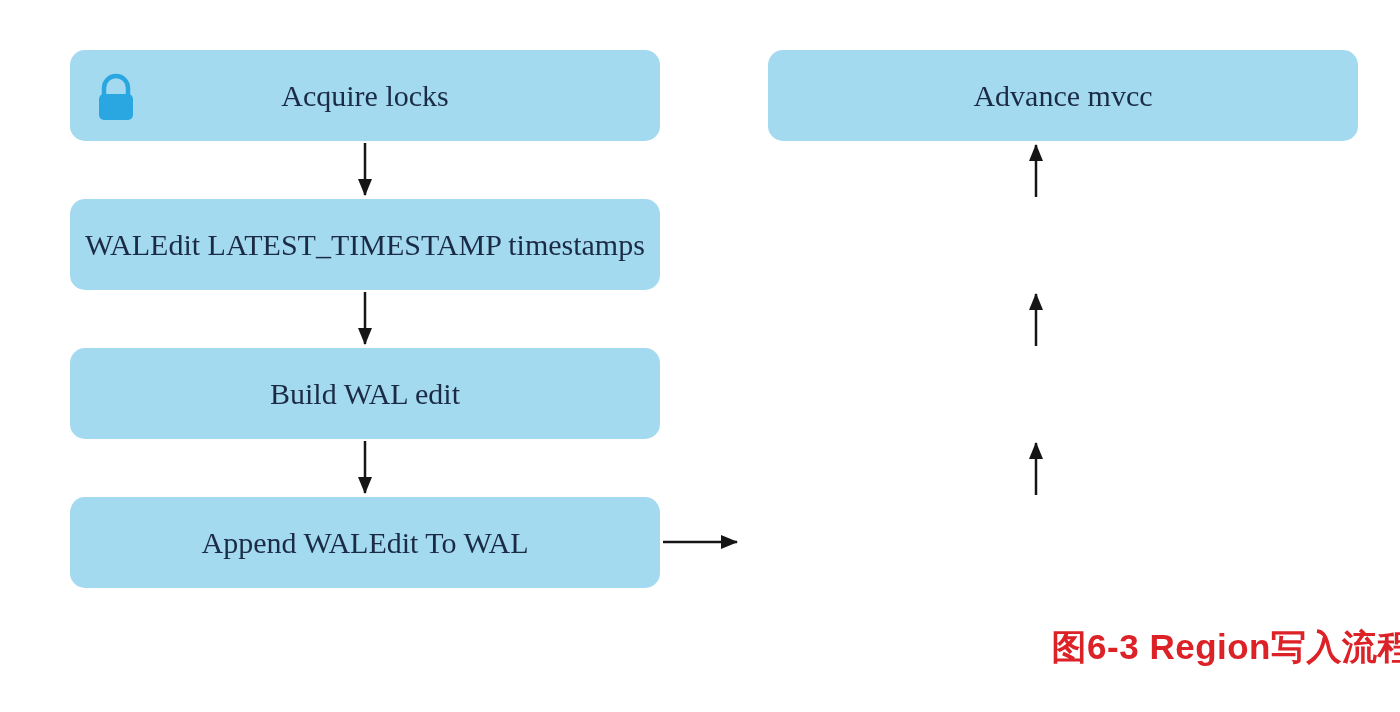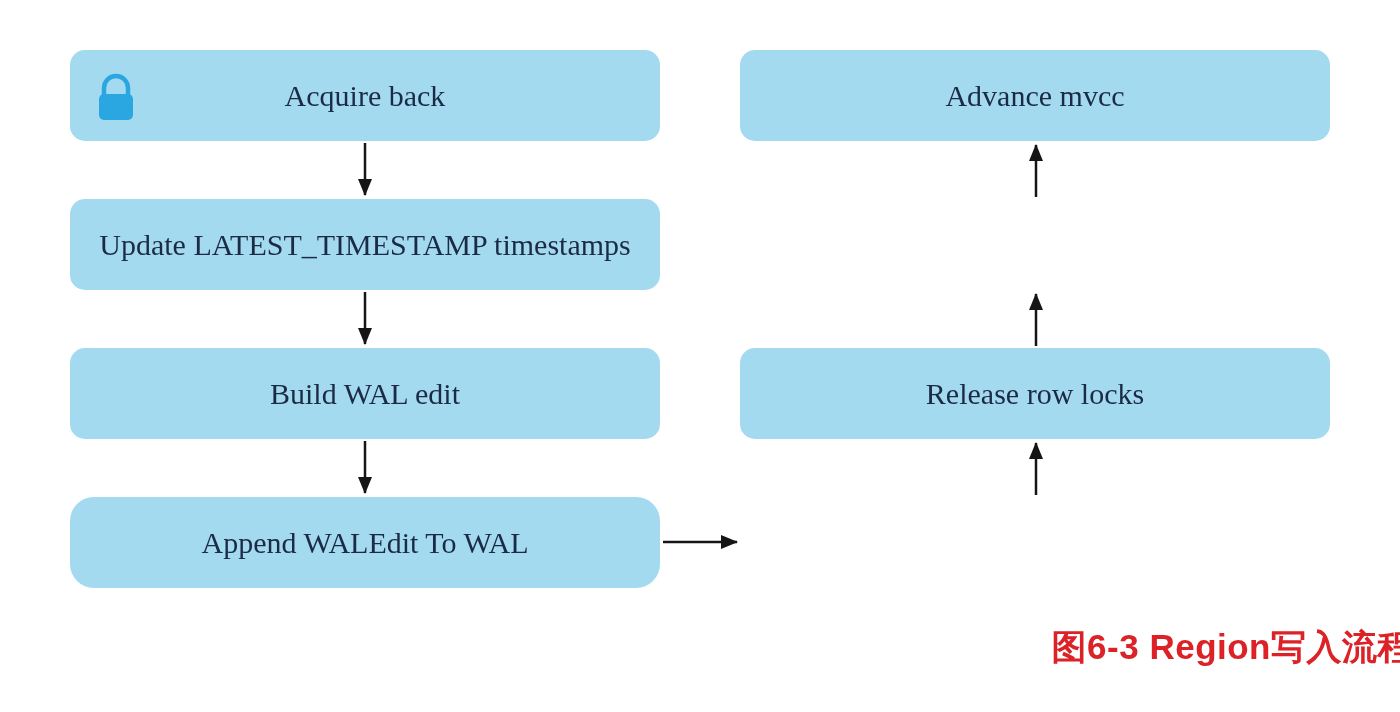--- a/index.html
+++ b/index.html
@@ -28,25 +28,25 @@
     border-radius: 15px;
     display: flex;
     align-items: center;
     justify-content: center;
     font-size: 30px;
     color: var(--box-text);
     text-align: center;
     line-height: 1.1;
   }
   .col-left  { left: 70px;  }
-  .col-right { left: 740px; }
+  .col-right { left: 768px; }
   .row-1 { top: 50px;  }
   .row-2 { top: 199px; }
   .row-3 { top: 348px; text-align: right; }
-  .row-4 { top: 497px; border-radius: 24px; }
+  .row-4 { top: 497px; }
   .lock-icon {
     position: absolute;
     left: 24px;
     top: 22px;
     width: 44px;
     height: 50px;
   }
   .arrow-layer {
     position: absolute;
     left: 0; top: 0;
@@ -70,43 +70,40 @@
 </head>
 <body>
 
 <div class="stage">
 
   <div class="flow-node col-left row-1">
     <svg class="lock-icon" viewBox="0 0 44 50" aria-hidden="true">
       <path d="M10 25 V16 a12 12 0 0 1 24 0 V25" fill="none" stroke="#2aa7e0" stroke-width="4.5"></path>
       <rect x="5" y="22" width="34" height="26" rx="5" fill="#2aa7e0"></rect>
     </svg>
-    <span>Acquire back</span>
+    <span>Acquire locks</span>
   </div>
 
   <div class="flow-node col-left row-2">
-    <span>Update LATEST_TIMESTAMP timestamps</span>
+    <span>WALEdit LATEST_TIMESTAMP timestamps</span>
   </div>
 
   <div class="flow-node col-left row-3">
     <span>Build WAL edit</span>
   </div>
 
   <div class="flow-node col-left row-4">
     <span>Append WALEdit To WAL</span>
   </div>
 
   <div class="flow-node col-right row-1">
     <span>Advance mvcc</span>
   </div>
 
 
-  <div class="flow-node col-right row-3">
-    <span>Release row locks</span>
-  </div>
 
 
   <svg class="arrow-layer" viewBox="0 0 1400 712" aria-hidden="true">
     <defs>
       <marker id="ah" markerUnits="userSpaceOnUse" markerWidth="18" markerHeight="16" refX="16" refY="7" orient="auto">
         <path d="M0 0 L17 7 L0 14 Z" fill="#151515"></path>
       </marker>
     </defs>
 
     <line x1="365" y1="143" x2="365" y2="195" stroke="#151515" stroke-width="2.5" marker-end="url(#ah)"></line>

